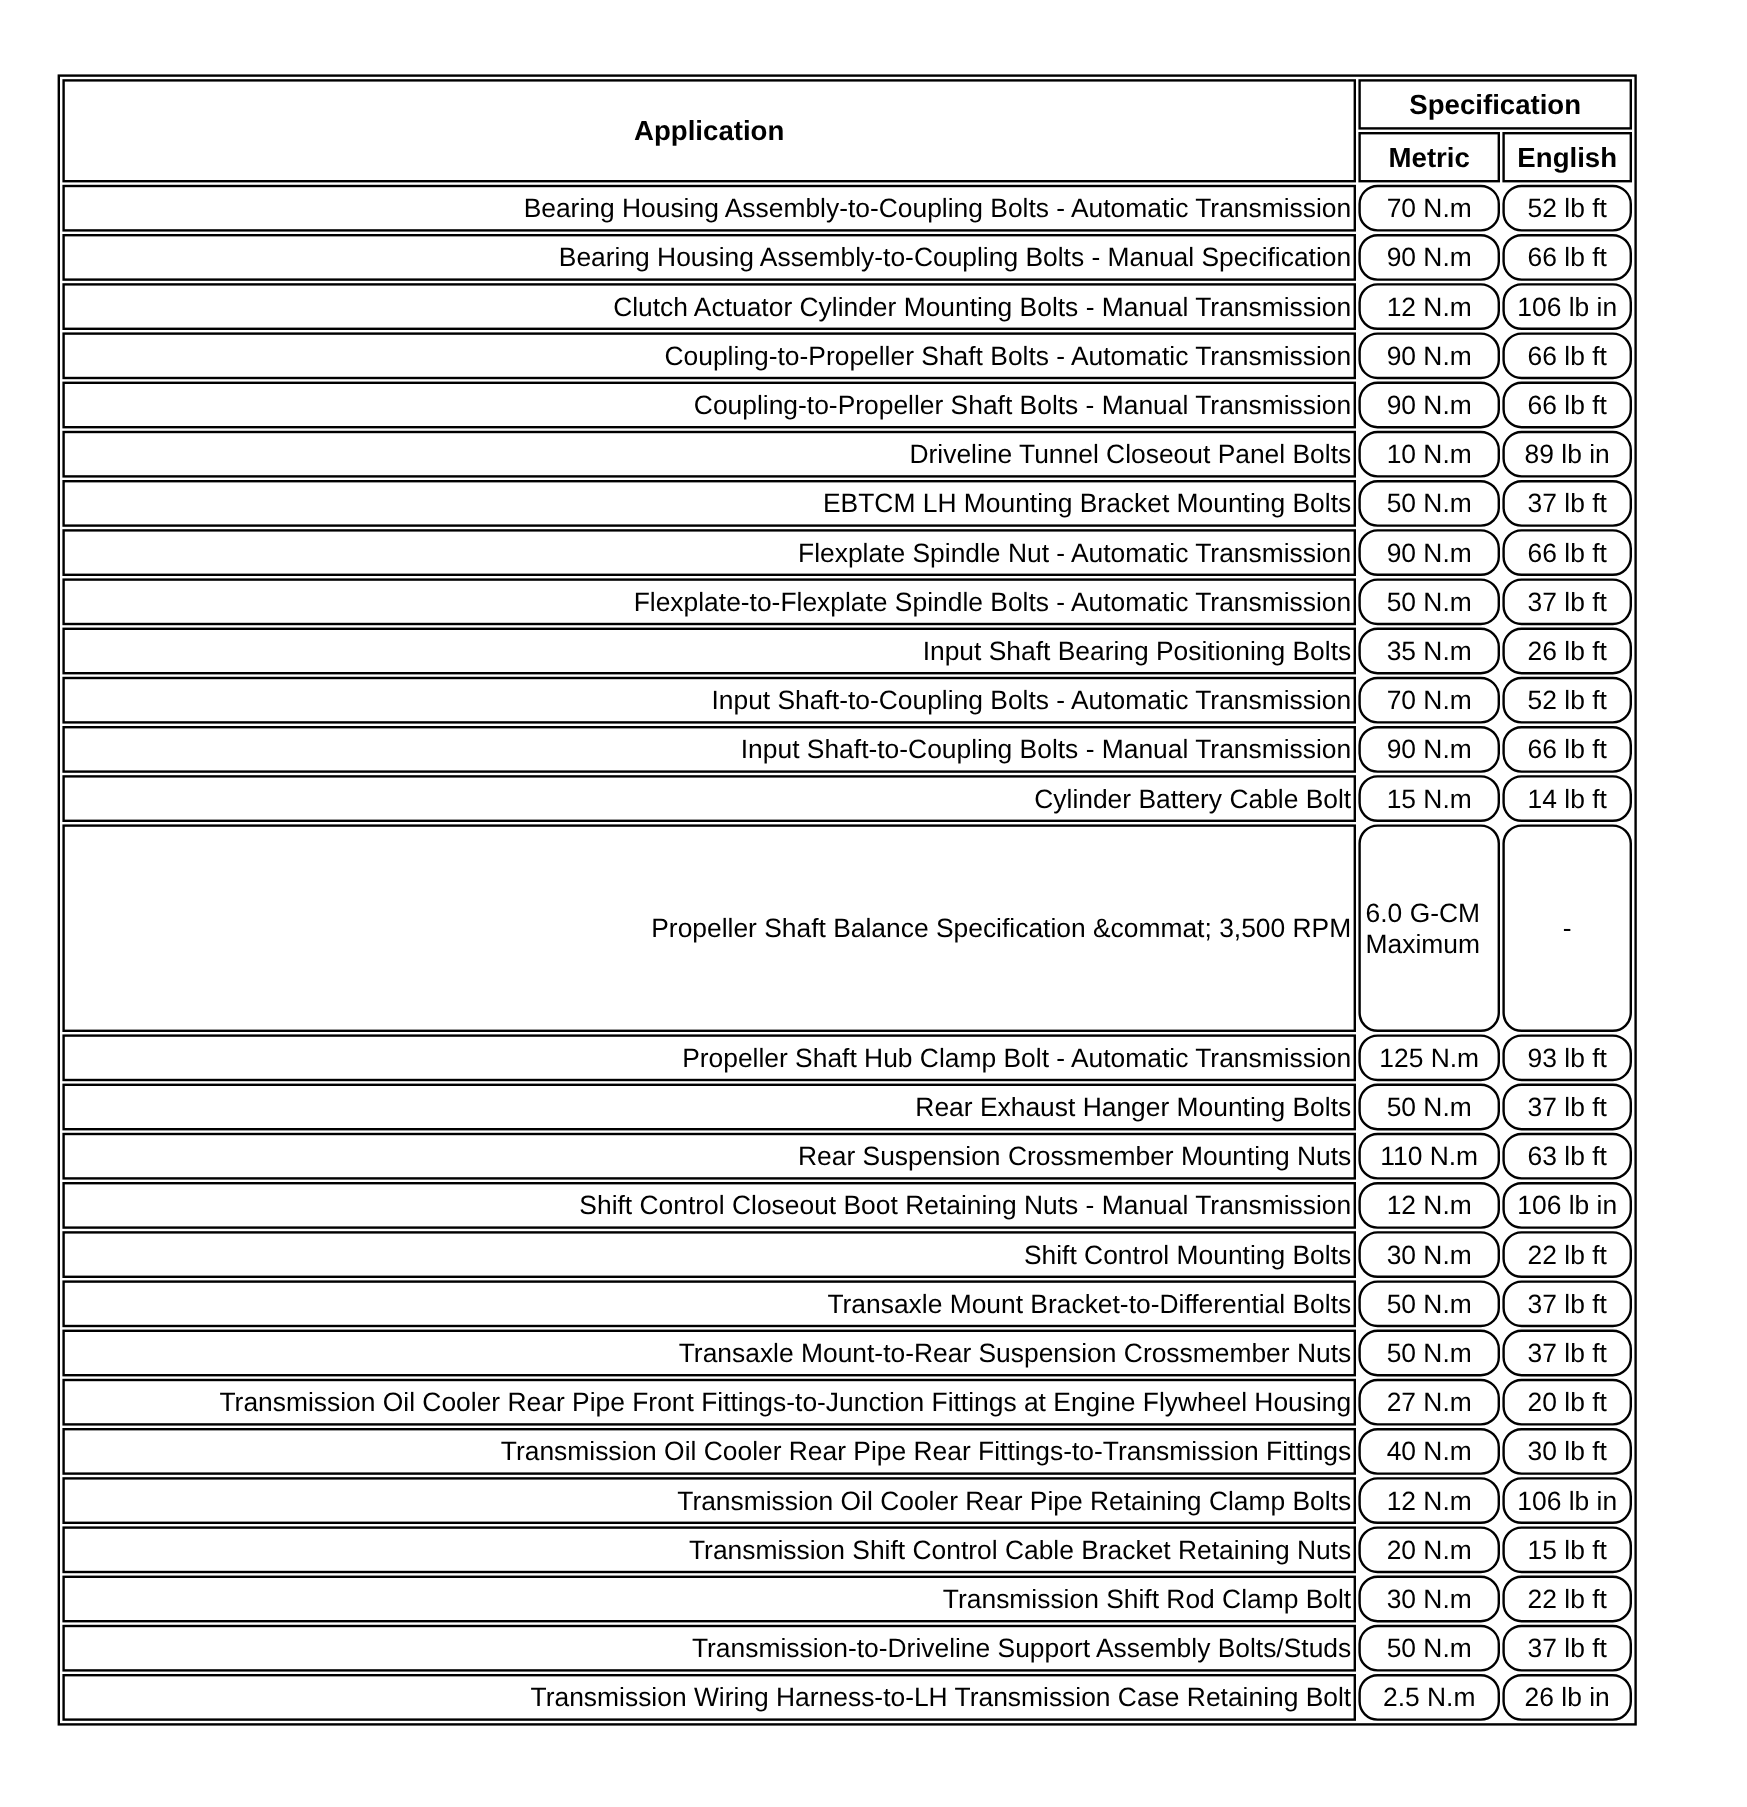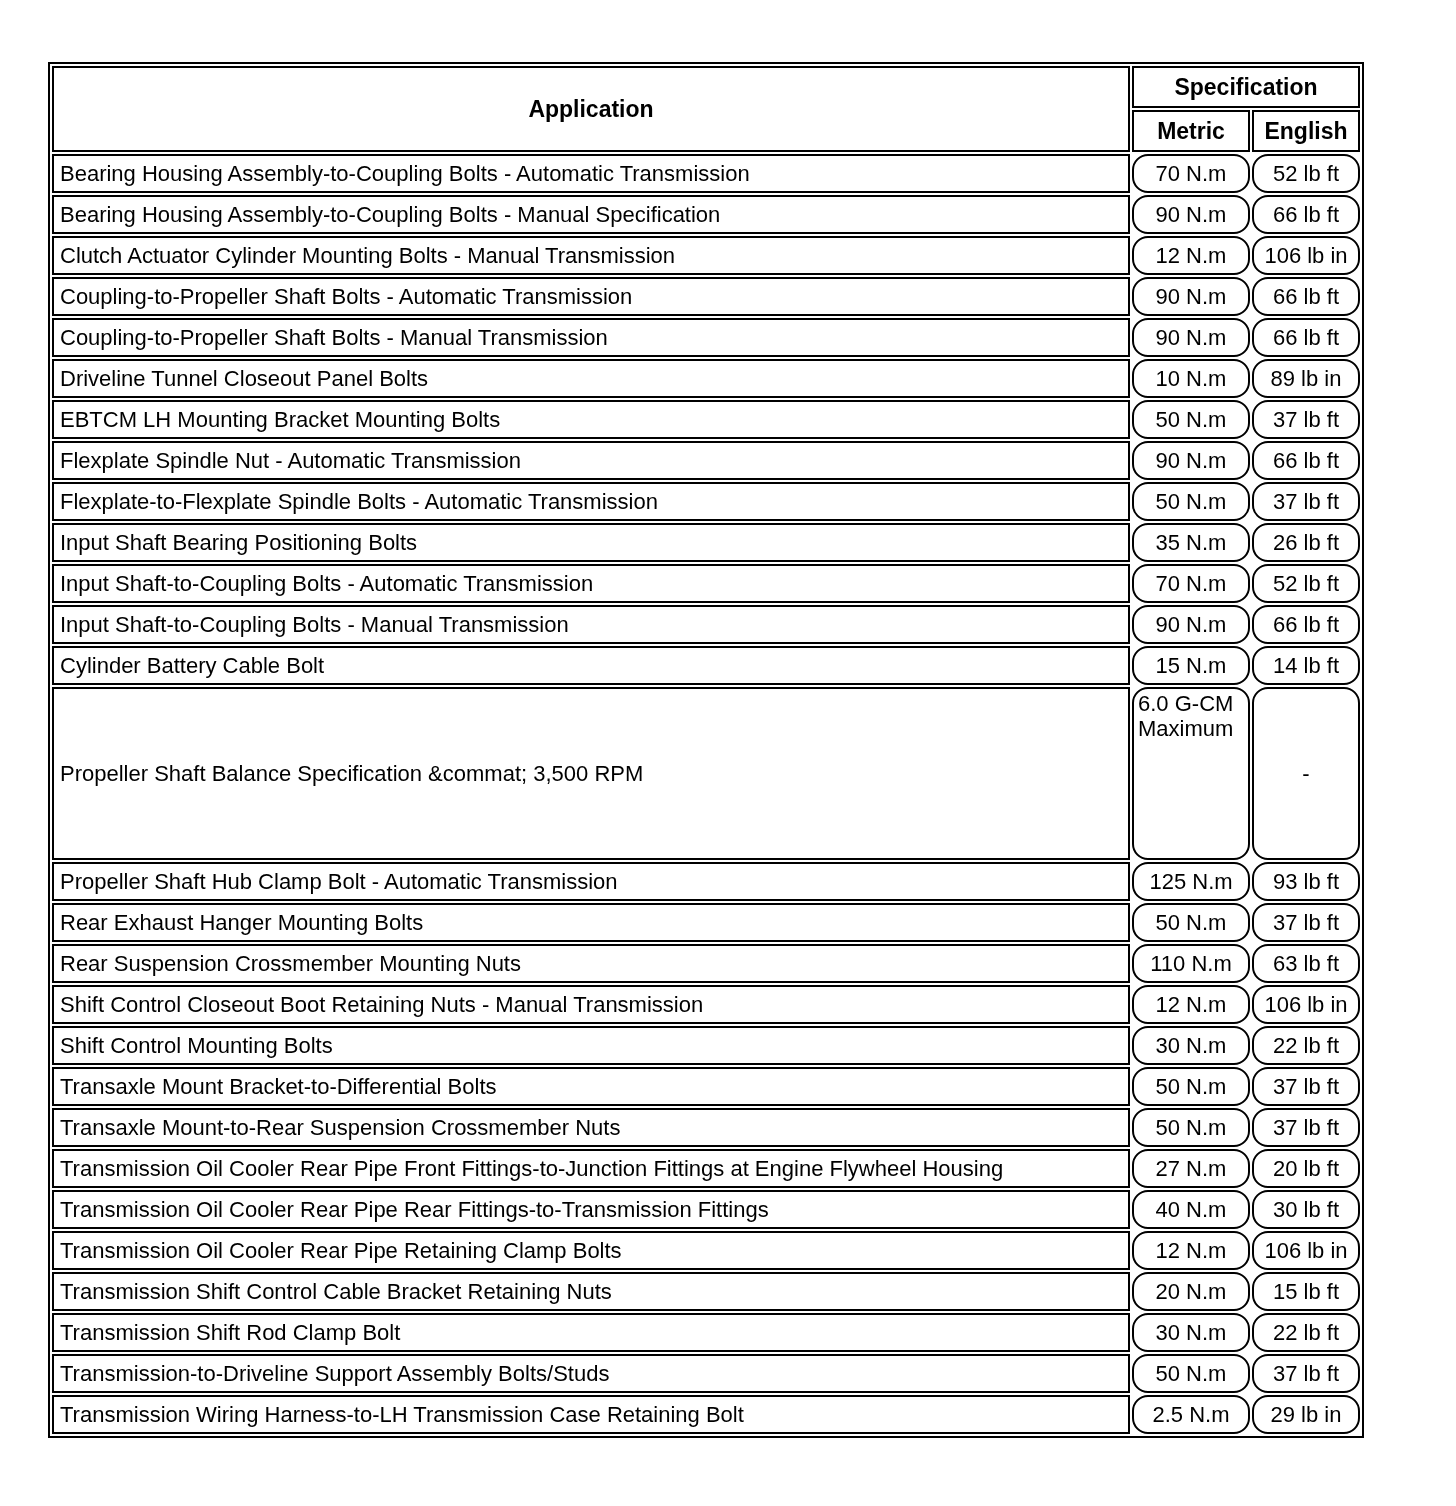--- a/index.html
+++ b/index.html
@@ -39,36 +39,36 @@
     padding: 0;
   }
   thead th {
     font-weight: bold;
     font-size: 23px;
     text-align: center;
     height: 38px;
   }
   td { height: 35px; }
   td.app-cell {
-    text-align: left;
+    text-align: right;
     padding-left: 6px;
     padding-right: 2px;
     white-space: nowrap;
   }
   td.val-cell {
     text-align: center;
     white-space: nowrap;
     padding: 0 1px;
     border-radius: 16px;
   }
   tr.tall-row td { height: 169px; }
   td.metric-tall .stack {
     display: flex;
     flex-direction: column;
-    justify-content: flex-start;
+    justify-content: center;
     height: 169px;
     text-align: left;
     padding: 2px 0 2px 3px;
     box-sizing: border-box;
   }
 </style>
 </head>
 <body>
 
 <div class="page">
@@ -225,17 +225,17 @@
           <td class="val-cell">22 lb ft</td>
         </tr>
         <tr>
           <td class="app-cell">Transmission-to-Driveline Support Assembly Bolts/Studs</td>
           <td class="val-cell">50 N.m</td>
           <td class="val-cell">37 lb ft</td>
         </tr>
         <tr>
           <td class="app-cell">Transmission Wiring Harness-to-LH Transmission Case Retaining Bolt</td>
           <td class="val-cell">2.5 N.m</td>
-          <td class="val-cell">29 lb in</td>
+          <td class="val-cell">26 lb in</td>
         </tr>
       </tbody>
   </table>
 </div>
 
 </body></html>

